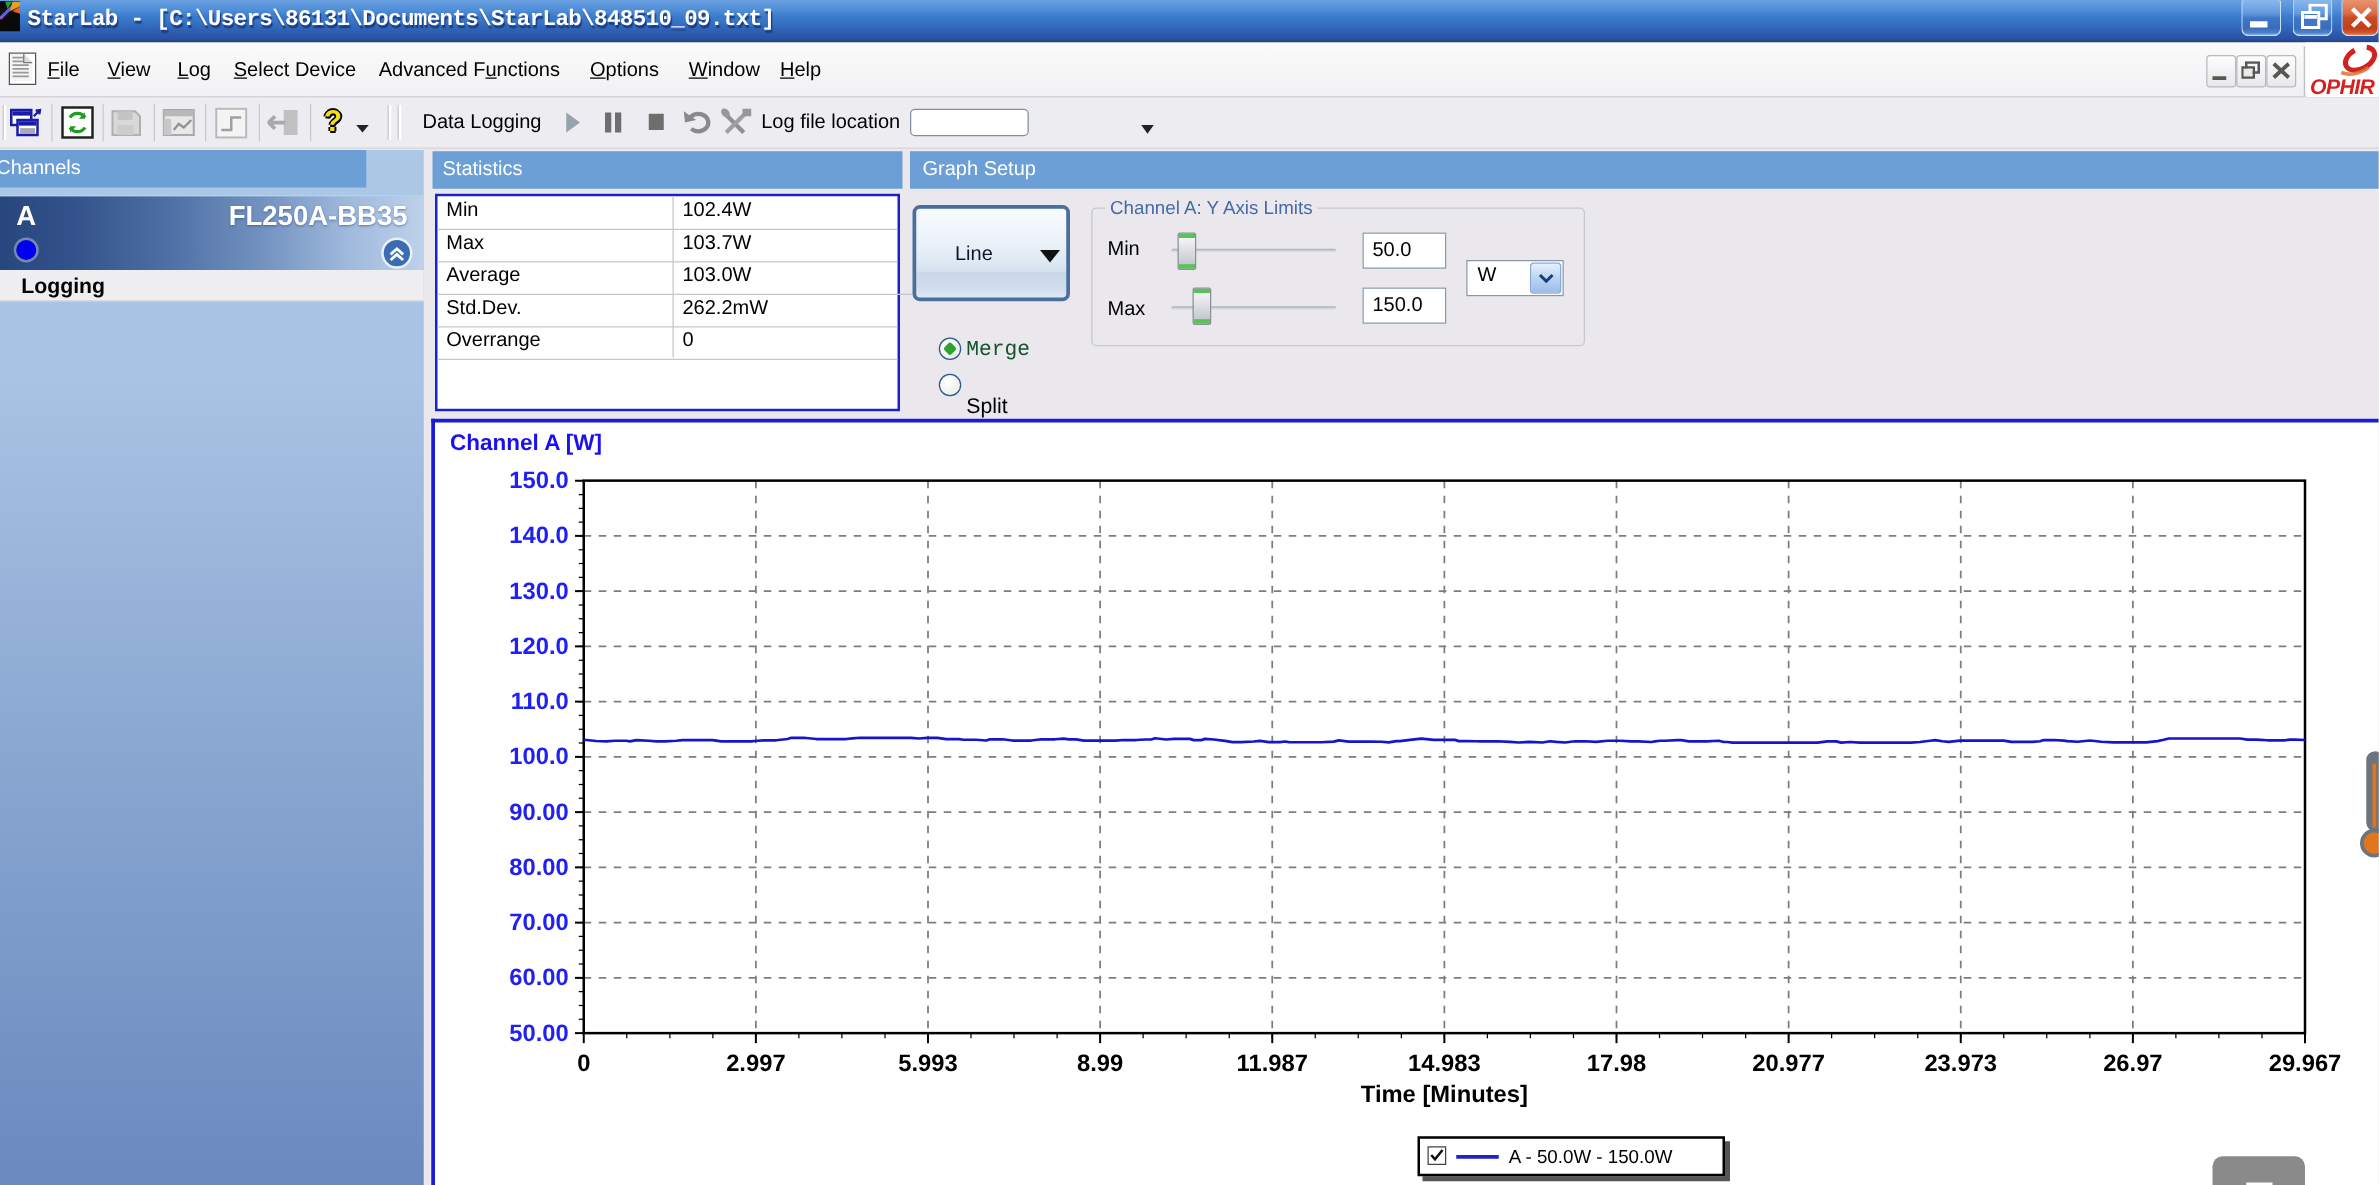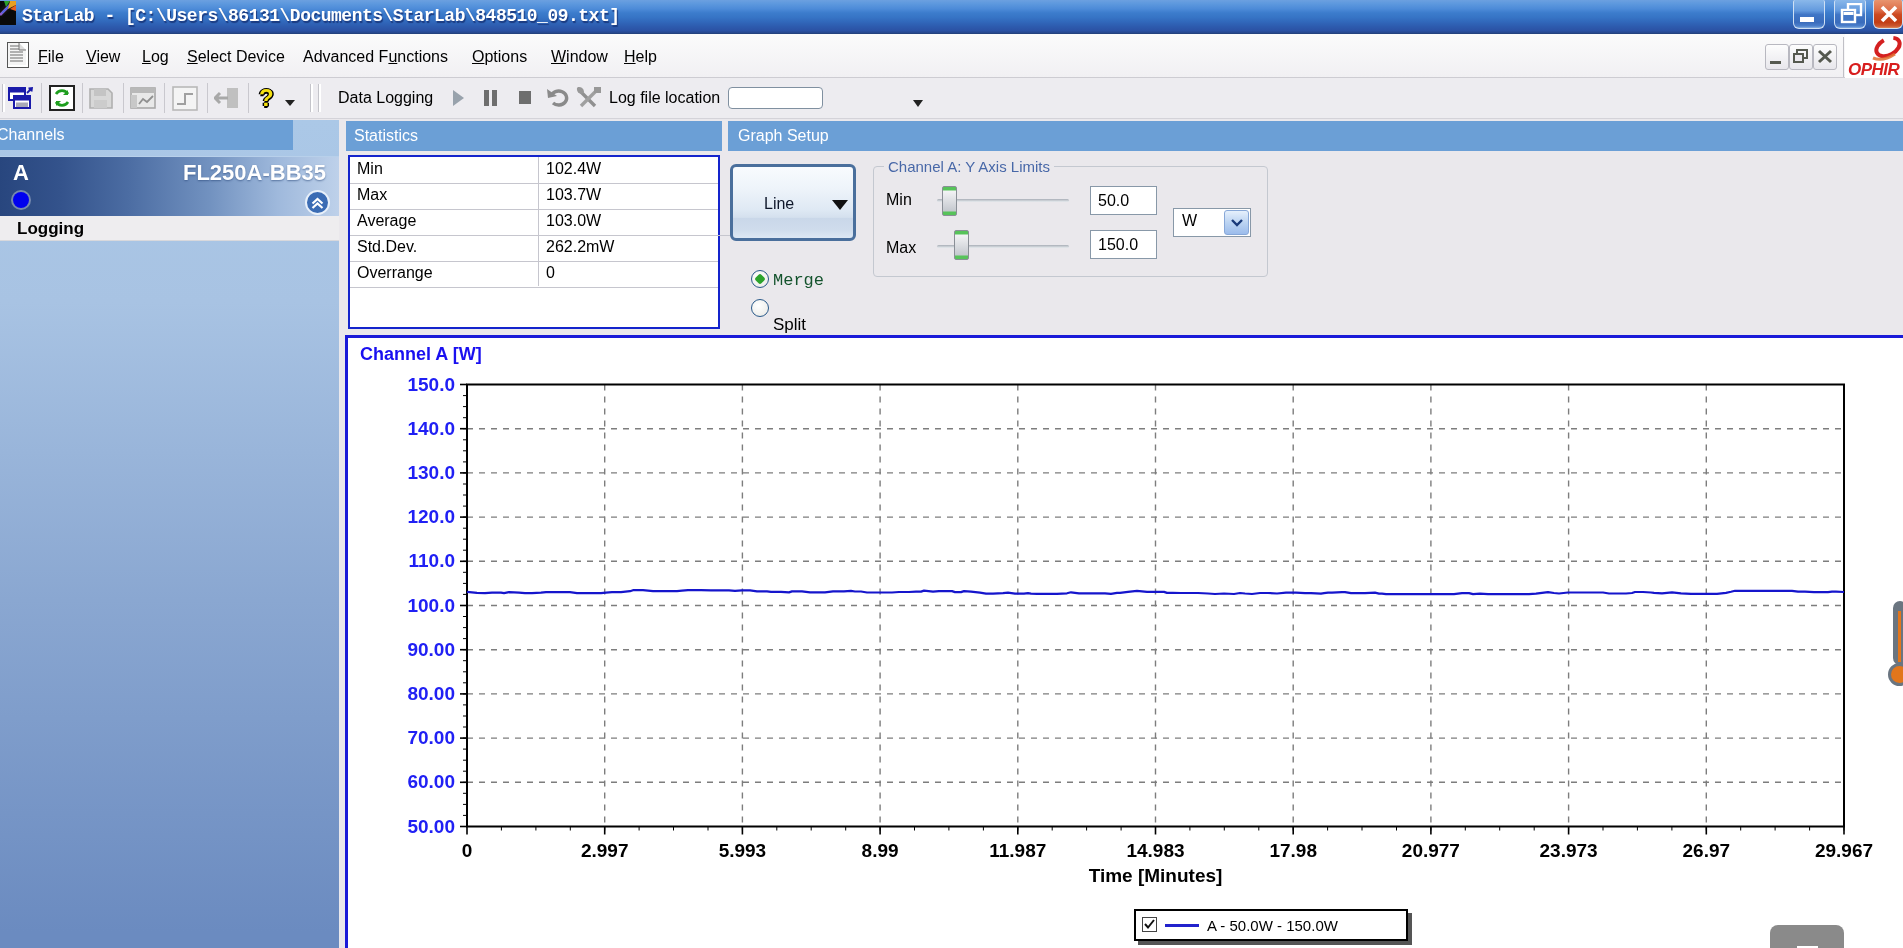--- a/index.html
+++ b/index.html
@@ -35,21 +35,21 @@
 #linebtn{left:730px;top:164px;width:126px;height:77px;border:3px solid #4a6f9c;border-radius:6px;box-sizing:border-box;background:linear-gradient(180deg,#f8fbfe 0%,#eef4fa 30%,#dfe9f4 60%,#d4e0ee 71%,#c9d7e9 72%,#cfdcec 88%,#dde8f4 100%);}
 #groupbox{left:873px;top:166px;width:393px;height:109px;border:1px solid #c4c8d0;border-radius:4px;}
 #gblabel{left:884px;top:158px;background:#eae8ec;padding:0 4px;color:#4868a8;font-size:15px;}
 .slidertrack{position:absolute;height:3px;background:linear-gradient(180deg,#a8aeb6,#e8ecf0);border-radius:1.5px;}
 .sliderhandle{position:absolute;width:15px;height:30px;border:1px solid #8a8f96;border-radius:2px;box-sizing:border-box;background:linear-gradient(180deg,#57c35a 0%,#57c35a 12%,#f4f4f6 13%,#dcdee2 50%,#c4c8ce 87%,#57c35a 88%,#57c35a 100%);}
 .numbox{position:absolute;width:67px;height:29px;background:#fff;border:1px solid #8898a8;box-sizing:border-box;font-size:16px;color:#000;line-height:27px;padding-left:7px;}
 .radio{position:absolute;width:18px;height:18px;border-radius:50%;border:1.8px solid #2a5a8a;background:radial-gradient(circle at 40% 35%,#fff,#e8e8e4);box-sizing:border-box;}
 
 #chartwin{left:345px;top:335px;width:1558px;height:613px;background:#fff;border-left:3px solid #1a1ad8;border-top:3px solid #1a1ad8;box-sizing:border-box;}
 #charttitle{left:360px;top:344px;color:#1a10f0;font-size:18px;font-weight:bold;}
-#legend{left:1134px;top:909px;width:274px;height:32px;background:#fff;border:2px solid #000;box-sizing:border-box;box-shadow:4px 4px 0 #555;}
+#legend{left:1134px;top:909px;width:246px;height:32px;background:#fff;border:2px solid #000;box-sizing:border-box;box-shadow:4px 4px 0 #555;}
 #graybtn{left:1770px;top:925px;width:74px;height:30px;background:#8a8a8a;border-radius:8px;}
 </style>
 </head>
 <body>
 <div class="abs" id="titlebar"></div>
 <div class="abs" id="appicon">
   <svg width="16" height="24" viewBox="0 0 16 24">
       <rect width="16" height="24" fill="#0a0a0a"></rect>
       <path d="M-2 10 L10 -2 L16 4 L2 16 Z" fill="#111"></path>
       <path d="M0 14 L12 2" stroke="#8a5ad0" stroke-width="2.5"></path>

